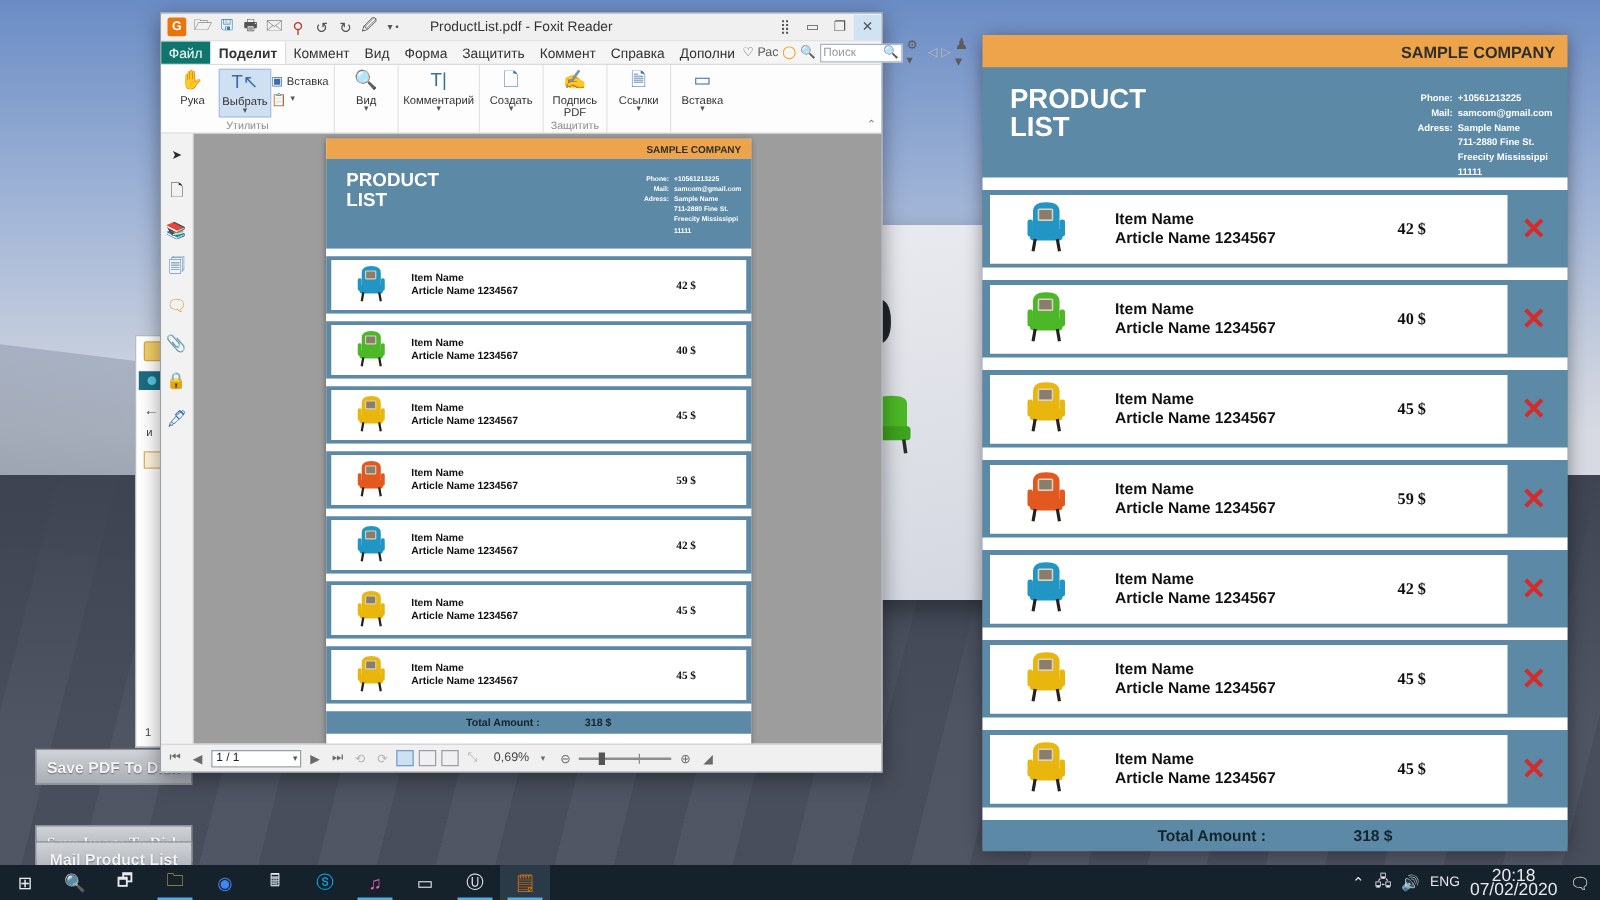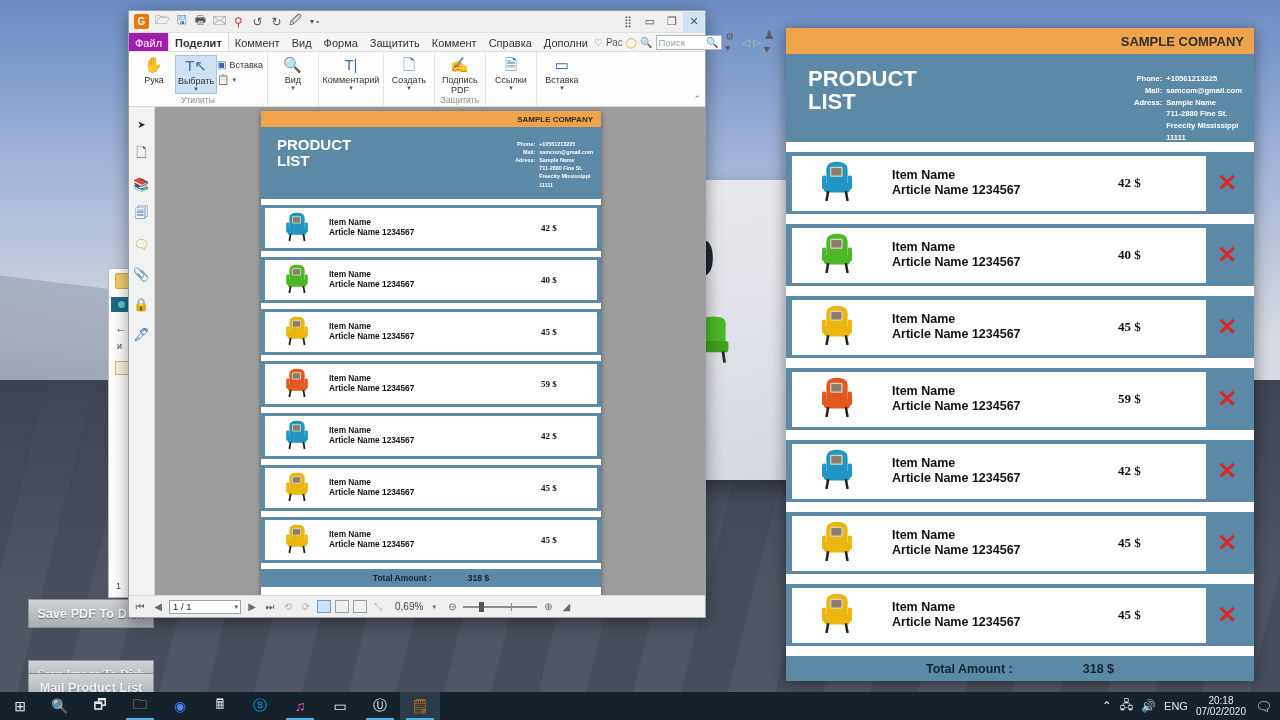--- a/index.html
+++ b/index.html
@@ -101,21 +101,21 @@
   .win-btn { width:22px; height:20px; display:flex; align-items:center; justify-content:center;
     font-size:11px; color:#555;}
   .win-btn.close { background:#cfe3f2; }
 
   
   #ribbon-tabs {
     height:19px; background:#f5f5f5; display:flex; align-items:stretch;
     border-bottom:1px solid #dcdcdc; font-size:11px;
   }
   .rtab { padding:2px 6px 0 6px; color:#333; line-height:16px; white-space:nowrap;}
-  .rtab.file { background:#a21caf; color:#fff; font-weight:normal;}
+  .rtab.file { background:#0f766e; color:#fff; font-weight:normal;}
   .rtab.active { background:#fff; font-weight:bold; border-left:1px solid #dcdcdc;
     border-right:1px solid #dcdcdc; }
   #ribbon-right { margin-left:auto; display:flex; align-items:center; gap:3px; padding-right:3px;}
   #search-box {
     width:78px; height:15px; background:#fff; border:1px solid #a6b6c8;
     display:flex; align-items:center; padding:0 2px; font-size:9.5px; color:#9a9a9a;
     position:relative;
   }
   #search-box .magnif { margin-left:auto; color:#3c7cc0; font-size:10px; }
   .mini { font-size:10px; color:#5c5c5c; }
@@ -233,21 +233,21 @@
     background:#15212b; display:flex; align-items:center;
   }
   .tb-item { width:40px; height:28px; display:flex; align-items:center; justify-content:center;
     color:#e7eaee; font-size:14px; position:relative;}
   .tb-item.active { background:#2a3a47; }
   .tb-item .underline { position:absolute; bottom:0; left:6px; right:6px; height:2px;
     background:#4fb0e5; }
   #tray { margin-left:auto; display:flex; align-items:center; gap:8px;
     padding-right:6px; color:#e7eaee; font-size:11px;}
   #tray .t-ic { font-size:12px; }
-  #clock { text-align:center; line-height:11px; font-size:10px; }
+  #clock { text-align:center; line-height:11px; font-size:14px; }
   #notif { width:20px; height:20px; display:flex; align-items:center; justify-content:center;
     font-size:13px; }
 </style>
 </head>
 <body>
 
 <div id="scene">
   <div id="wall-left"></div>
   <div id="floor"></div>
   <div id="backwall"></div>
@@ -283,20 +283,21 @@
     <div class="qat-icon logo">G</div>
     <div class="qat-icon">🗁</div>
     <div class="qat-icon" style="color:#2e7fb8">🖫</div>
     <div class="qat-icon">🖶</div>
     <div class="qat-icon">🖂</div>
     <div class="qat-icon" style="color:#c0392b">⚲</div>
     <div class="qat-icon">↺</div>
     <div class="qat-icon">↻</div>
     <div class="qat-icon">🖉</div>
     <div class="qat-icon" style="font-size:8px">▾ •</div>
+    <div id="win-title">ProductList.pdf - Foxit Reader</div>
     <div id="win-ctrls">
       <div class="win-btn">⣿</div>
       <div class="win-btn">▭</div>
       <div class="win-btn">❐</div>
       <div class="win-btn close">✕</div>
     </div>
   </div>
 
   <div id="ribbon-tabs">
     <div class="rtab file">Файл</div>

